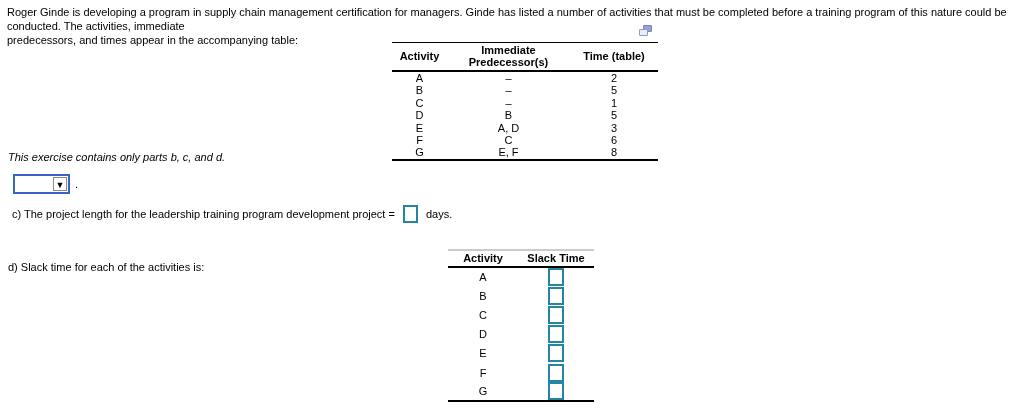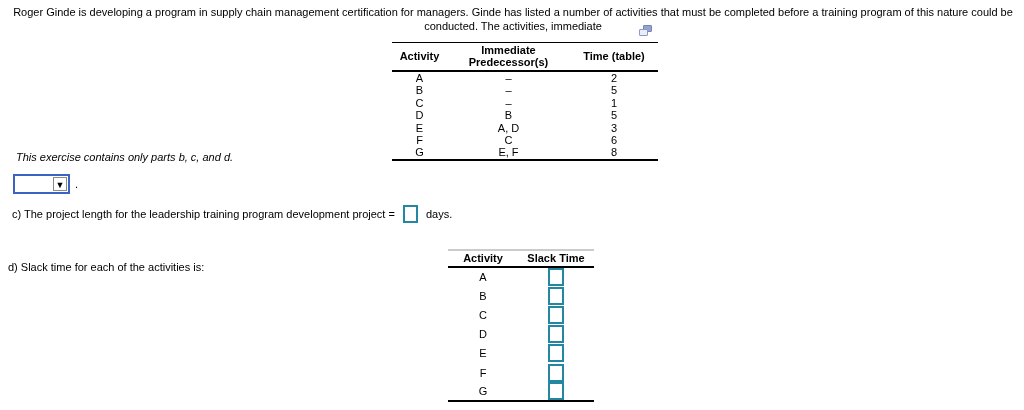--- a/index.html
+++ b/index.html
@@ -8,21 +8,21 @@
     width: 1024px; height: 410px;
     background: #ffffff;
     font-family: "Liberation Sans", sans-serif;
     font-size: 11px; color: #000;
     position: relative;
     overflow: hidden;
   }
   .abs { position: absolute; }
 
   
-  #intro { left: 7px; top: 5px; width: 1012px; line-height: 14px; text-align: center; }
+  #intro { left: 7px; top: 5px; width: 1012px; line-height: 14px; }
 
   
   #copy-icon { left: 639px; top: 25px; width: 15px; height: 13px; cursor: pointer; }
   #copy-icon .sq-back {
     position: absolute; left: 4px; top: 0; width: 9px; height: 7px;
     background: #96a3cf; border: 1px solid #7584bd; border-radius: 1px;
   }
   #copy-icon .sq-front {
     position: absolute; left: 0; top: 4px; width: 9px; height: 7px;
     background: #e9edf8; border: 1px solid #8d9ac9; border-radius: 1px;
@@ -40,21 +40,21 @@
   }
   #activity-table td {
     text-align: center; padding: 0; height: 12.4px; line-height: 12.4px;
     font-size: 11px;
   }
   #activity-table col.c1 { width: 55px; }
   #activity-table col.c2 { width: 123px; }
   #activity-table col.c3 { width: 88px; }
 
   
-  #note { left: 16px; top: 151px; font-style: italic; }
+  #note { left: 8px; top: 151px; font-style: italic; }
 
   
   #qb { left: 8px; top: 174px; height: 20px; line-height: 20px; white-space: nowrap; }
   #qc { left: 12px; top: 204px; height: 20px; line-height: 20px; white-space: nowrap; }
   #qd { left: 8px; top: 229px; margin-top: 32px; }
 
   .dropdown {
     display: inline-block; vertical-align: middle;
     width: 57px; height: 20px;
     border: 2px solid #3a64c4; background: #fff;
@@ -96,20 +96,21 @@
     display: inline-block; vertical-align: middle;
     width: 16px; height: 18px;
     border: 2px solid #2387a2; background: #fff;
   }
 </style>
 </head>
 <body>
 
 <div id="intro" class="abs">
   <div>Roger Ginde is developing a program in supply chain management certification for managers. Ginde has listed a number of activities that must be completed before a training program of this nature could be conducted. The activities, immediate</div>
+  <div>predecessors, and times appear in the accompanying table:</div>
 </div>
 
 <div id="copy-icon" class="abs">
   <span class="sq-back"></span>
   <span class="sq-front"></span>
 </div>
 
 <table id="activity-table" class="abs">
   <colgroup>
       <col class="c1">

